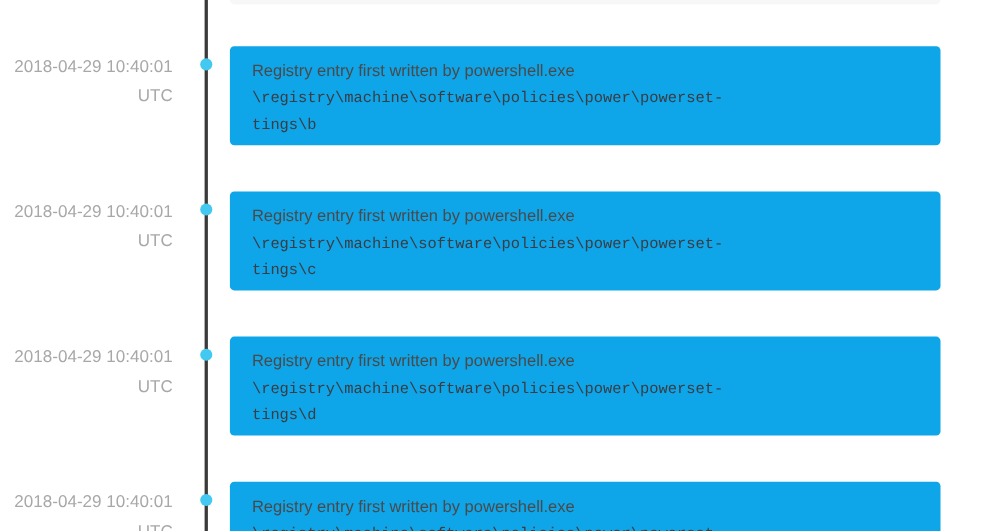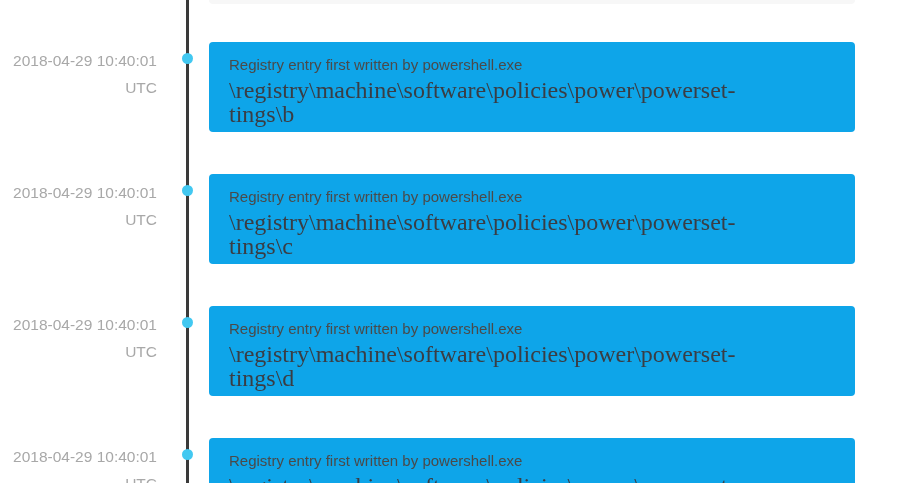--- a/index.html
+++ b/index.html
@@ -58,22 +58,22 @@
     padding: 12px 20px 0 20px;
     overflow: hidden;
   }
   .card-title {
     font-size: 15px;
     line-height: 22px;
     color: #4a4a4a;
   }
   .card-path {
     margin-top: 2px;
-    font-family: Liberation Serif, serif;
-    font-size: 24px;
+    font-family: Liberation Mono, monospace;
+    font-size: 14px;
     line-height: 24px;
     color: #3a3d44;
     white-space: pre-line;
   }
   .r0 { top: 42px; }
   .r1 { top: 174px; }
   .r2 { top: 306px; }
   .r3 { top: 438px; }
 </style>
 </head>

